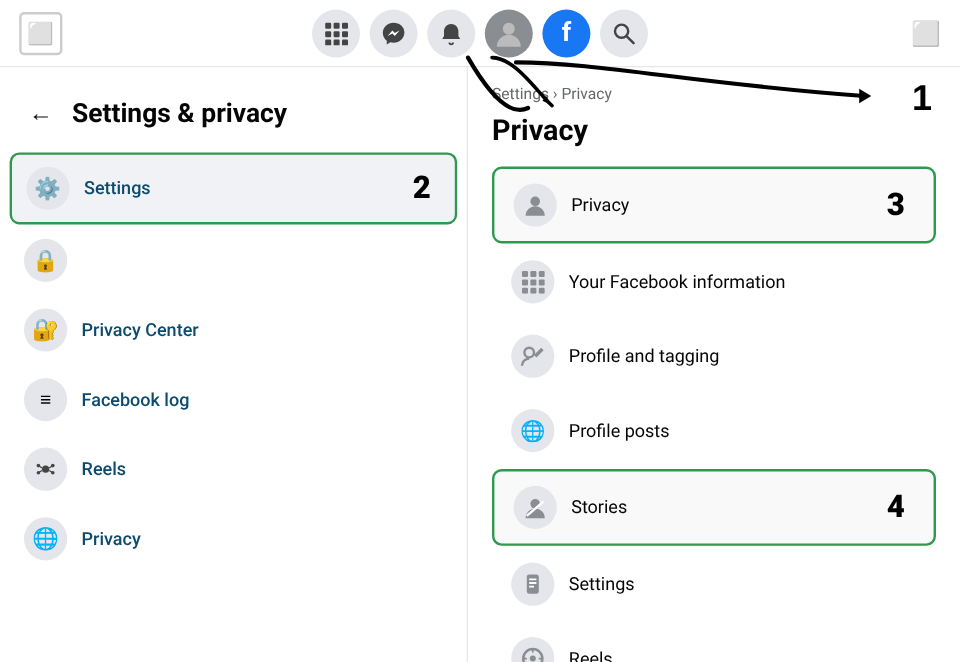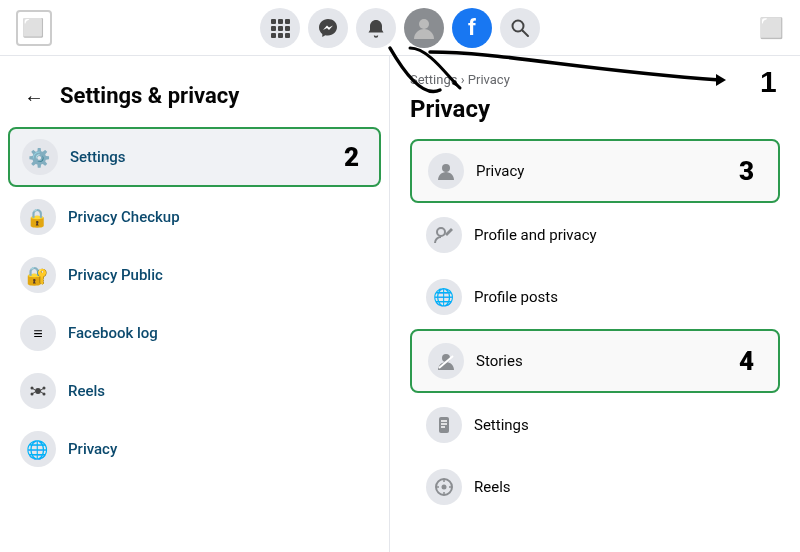--- a/index.html
+++ b/index.html
@@ -274,26 +274,25 @@
     </div>
 
     <div class="sidebar-item active" style="border: 2.5px solid #2d9a4e; background: #f0f2f5;">
       <div class="sidebar-item-icon">⚙️</div>
       <span class="sidebar-item-label">Settings</span>
       <span class="number-badge">2</span>
     </div>
 
     <div class="sidebar-item">
       <div class="sidebar-item-icon">🔒</div>
-      <span class="sidebar-item-label">Privacy Checkup</span>
     </div>
 
     <div class="sidebar-item">
       <div class="sidebar-item-icon">🔐</div>
-      <span class="sidebar-item-label">Privacy Public</span>
+      <span class="sidebar-item-label">Privacy Center</span>
     </div>
 
     <div class="sidebar-item">
       <div class="sidebar-item-icon" style="font-size:16px;">≡</div>
       <span class="sidebar-item-label">Facebook log</span>
     </div>
 
     <div class="sidebar-item">
       <div class="sidebar-item-icon">
         <svg width="20" height="20" viewBox="0 0 20 20">
@@ -325,30 +324,46 @@
       <div class="panel-icon">
         <svg width="22" height="22" viewBox="0 0 22 22">
           <circle cx="11" cy="8" r="4" fill="#8a8d91"></circle>
           <path d="M3 20c0-4.4 3.6-8 8-8s8 3.6 8 8" fill="#8a8d91"></path>
         </svg>
       </div>
       <span class="panel-item-label">Privacy</span>
       <span class="number-badge">3</span>
     </div>
 
+    <div class="panel-item">
+      <div class="panel-icon">
+        <svg width="20" height="20" viewBox="0 0 20 20">
+          <rect x="1" y="1" width="5" height="5" fill="#8a8d91" rx="1"></rect>
+          <rect x="8" y="1" width="5" height="5" fill="#8a8d91" rx="1"></rect>
+          <rect x="15" y="1" width="5" height="5" fill="#8a8d91" rx="1"></rect>
+          <rect x="1" y="8" width="5" height="5" fill="#8a8d91" rx="1"></rect>
+          <rect x="8" y="8" width="5" height="5" fill="#8a8d91" rx="1"></rect>
+          <rect x="15" y="8" width="5" height="5" fill="#8a8d91" rx="1"></rect>
+          <rect x="1" y="15" width="5" height="5" fill="#8a8d91" rx="1"></rect>
+          <rect x="8" y="15" width="5" height="5" fill="#8a8d91" rx="1"></rect>
+          <rect x="15" y="15" width="5" height="5" fill="#8a8d91" rx="1"></rect>
+        </svg>
+      </div>
+      <span class="panel-item-label">Your Facebook information</span>
+    </div>
 
     <div class="panel-item">
       <div class="panel-icon">
         <svg width="22" height="22" viewBox="0 0 22 22">
           <circle cx="8" cy="8" r="4" fill="none" stroke="#8a8d91" stroke-width="2"></circle>
           <path d="M2 19c0-3.3 2.7-6 6-6" fill="none" stroke="#8a8d91" stroke-width="2"></path>
           <path d="M14 12l6-6-2-2-6 6 2 2z" fill="#8a8d91"></path>
         </svg>
       </div>
-      <span class="panel-item-label">Profile and privacy</span>
+      <span class="panel-item-label">Profile and tagging</span>
     </div>
 
     <div class="panel-item">
       <div class="panel-icon">🌐</div>
       <span class="panel-item-label">Profile posts</span>
     </div>
 
     <div class="panel-item highlighted">
       <div class="panel-icon">
         <svg width="22" height="22" viewBox="0 0 22 22">

